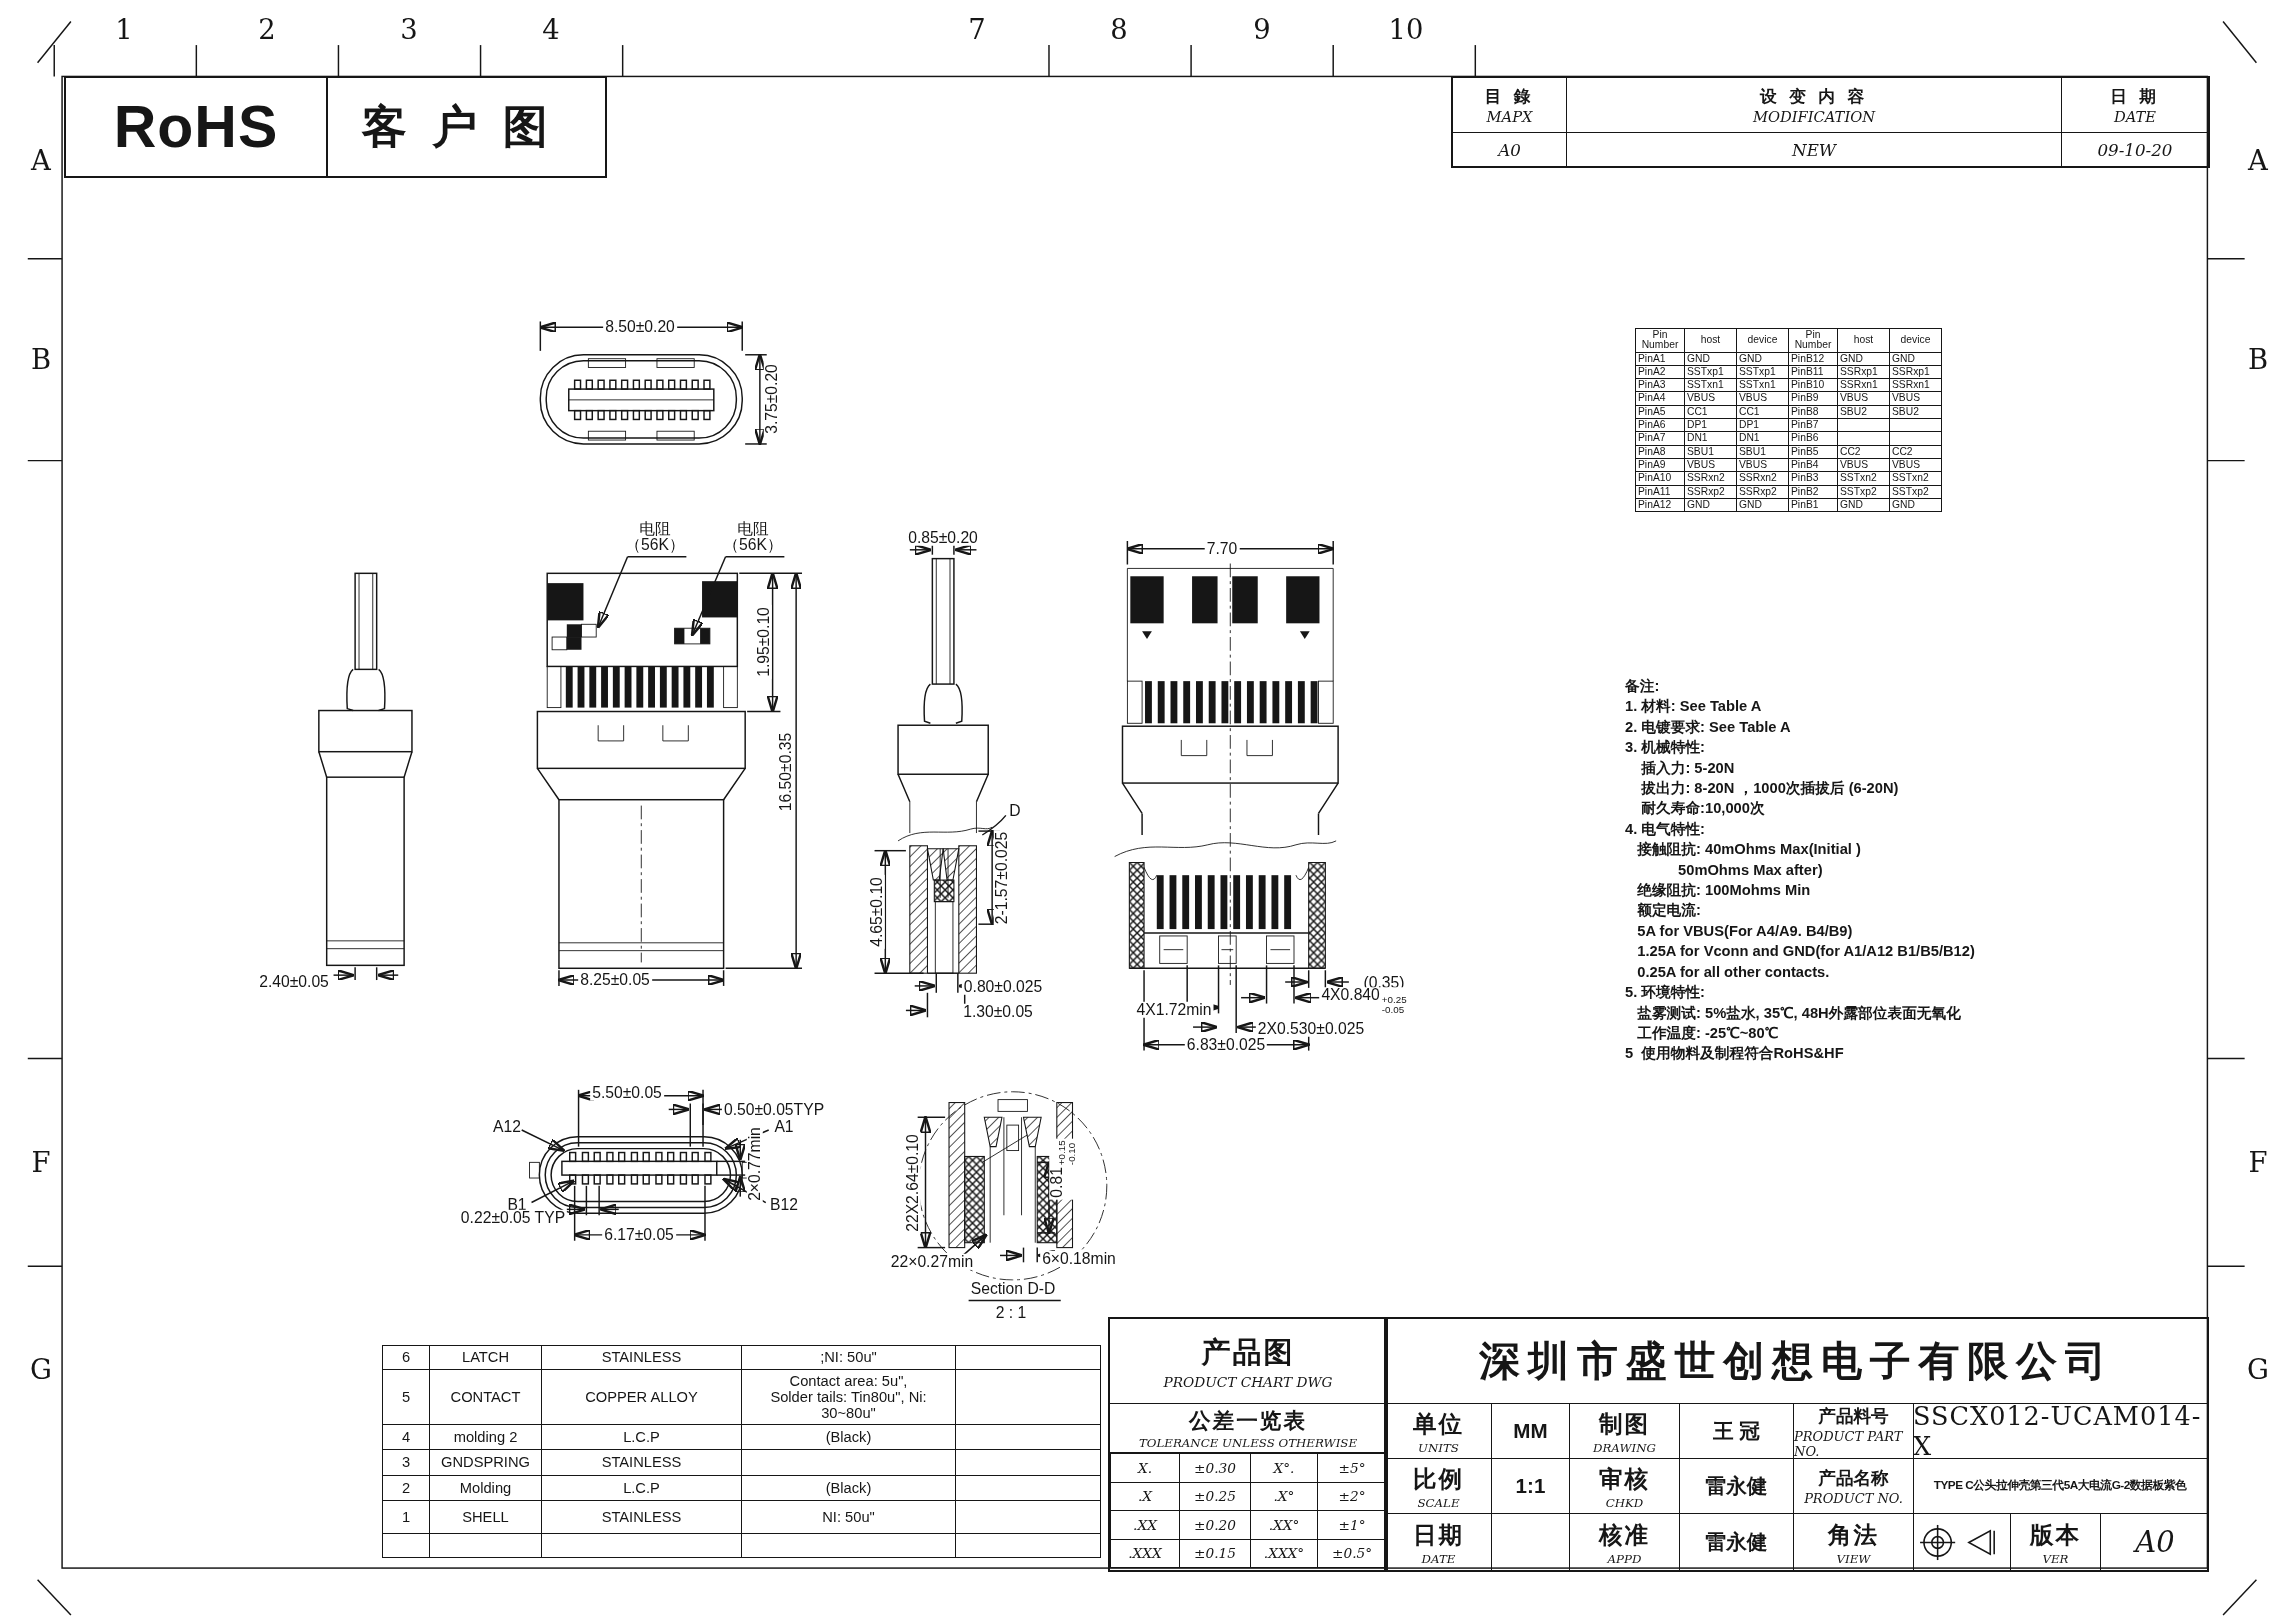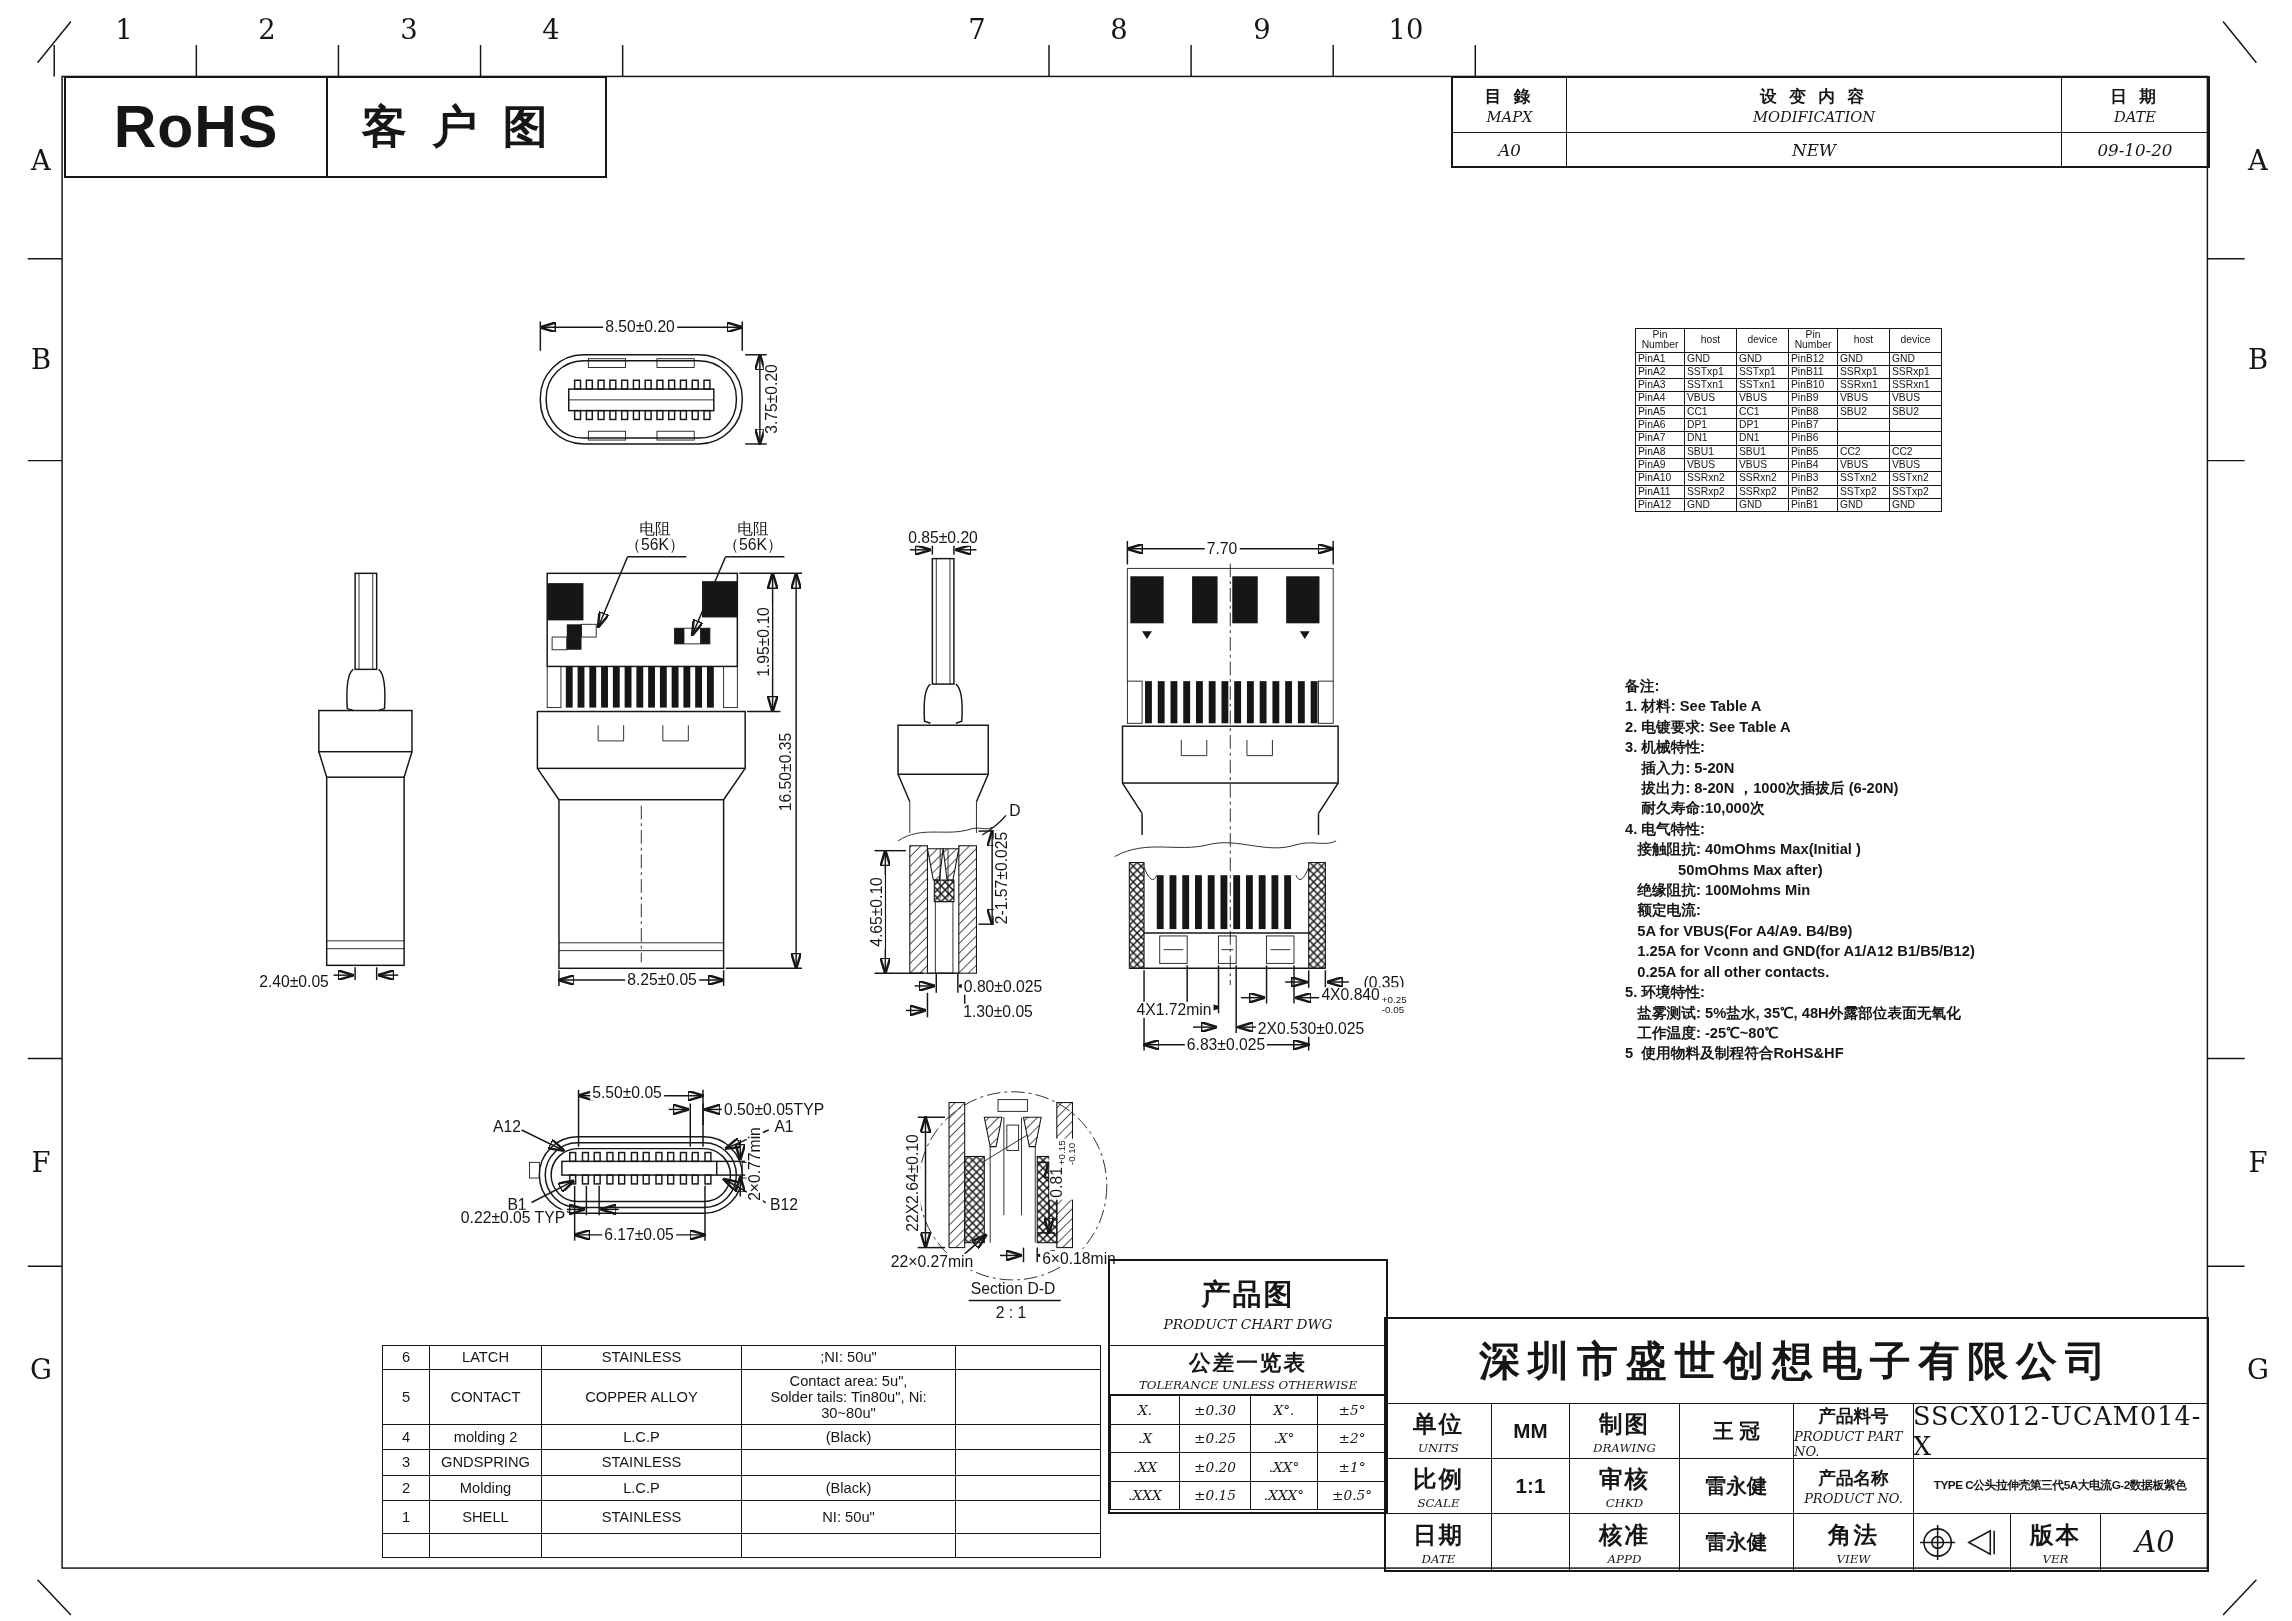--- a/index.html
+++ b/index.html
@@ -638,21 +638,21 @@
       <span>电阻</span>
       <span>（56K）</span>
     </div>
   <div class="hlabel two" style="left:753px;top:537px">
       <span>电阻</span>
       <span>（56K）</span>
     </div>
   <div class="vlabel" style="left:764px;top:642px">1.95±0.10</div>
   <div class="vlabel" style="left:786px;top:772px">16.50±0.35</div>
   <div class="hlabel" style="left:294px;top:982px">2.40±0.05</div>
-  <div class="hlabel" style="left:662px;top:980px">8.25±0.05</div>
+  <div class="hlabel" style="left:615px;top:980px">8.25±0.05</div>
   <div class="hlabel" style="left:943px;top:538px">0.85±0.20</div>
   <div class="hlabel" style="left:1222px;top:549px">7.70</div>
   <div class="hlabel nobg" style="left:1015px;top:811px">D</div>
   <div class="vlabel" style="left:877px;top:912px">4.65±0.10</div>
   <div class="vlabel" style="left:1002px;top:878px">2-1.57±0.025</div>
   <div class="hlabel" style="left:1003px;top:987px">0.80±0.025</div>
   <div class="hlabel" style="left:998px;top:1012px">1.30±0.05</div>
   <div class="hlabel" style="left:1384px;top:983px">(0.35)</div>
   <div class="hlabel" style="left:1364px;top:1001px"><span>4X0.840</span><span class="stk">
         <span>+0.25</span>
@@ -735,21 +735,21 @@
         <tr style="height: 23.5px;">
           <td></td>
           <td></td>
           <td></td>
           <td></td>
           <td></td>
         </tr>
       </tbody>
   </table>
 
-  <div class="tblk" style="left:1108px;top:1259px;width:276px;height:251px">
+  <div class="tblk" style="left:1108px;top:1317px;width:276px;height:251px">
     <div class="cell" style="left:0;top:0;width:276px;height:85px;border-right:none">
       <span class="zh" style="font-size:29px">产品图</span>
       <span class="en" style="font-size:13.7px">PRODUCT CHART DWG</span>
     </div>
     <div class="cell" style="left:0;top:85px;width:276px;height:49px;border-right:none">
       <span class="zh" style="font-size:21.6px">公差一览表</span>
       <span class="en">TOLERANCE UNLESS OTHERWISE</span>
     </div>
     <table class="tol" style="position:absolute;left:0;top:134px;width:274px;height:115px;table-layout:fixed">
       <colgroup>

